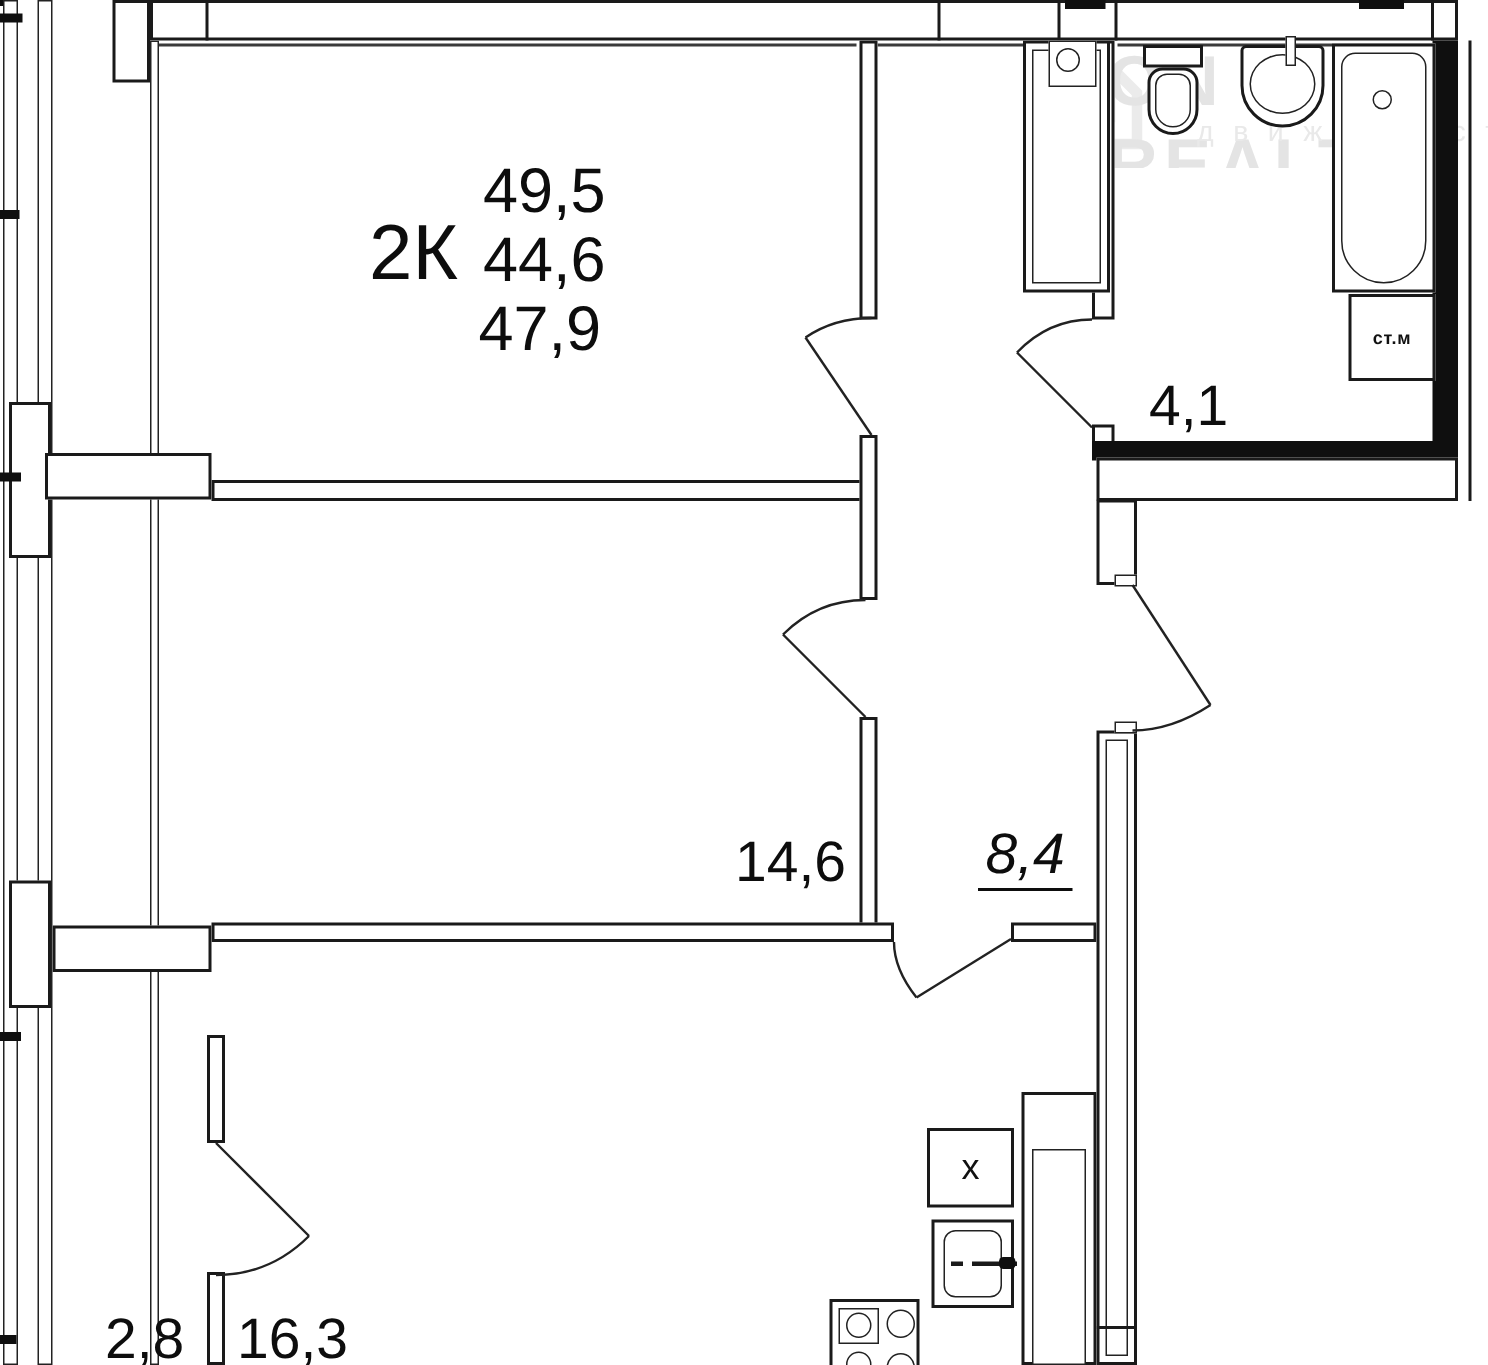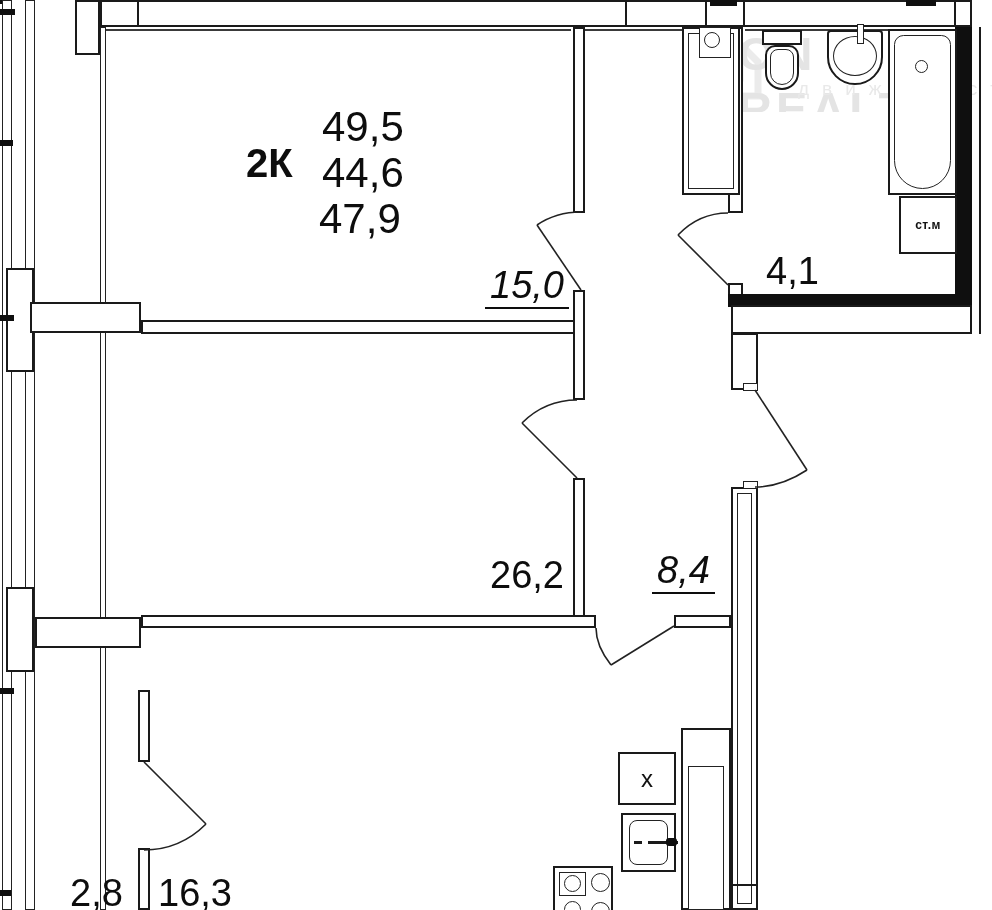--- a/index.html
+++ b/index.html
@@ -13,21 +13,21 @@
   .w1{position:absolute;box-sizing:border-box;background:#fff;border:1.5px solid #222;}
   .bk{position:absolute;background:#0f0f0f;}
   .ln{position:absolute;background:#1a1a1a;}
   .lt{position:absolute;background:#3a3a3a;}
   .round{border-radius:50%;}
   .lbl{position:absolute;white-space:nowrap;font-family:"Liberation Sans",sans-serif;color:#0d0d0d;line-height:1;}
   .big{font-size:42px;}
   .room{font-size:38px;}
   .ital{font-style:italic;}
   .und{border-bottom:2.5px solid #0d0d0d;padding:0 5px 3px 5px;}
-  .apt{font-size:40px;font-weight:bold;}
+  .apt{font-size:52px;font-weight:normal;}
   .tiny{font-size:12px;font-weight:bold;letter-spacing:0.5px;}
   .xmark{font-size:24px;}
   .wm{position:absolute;color:#e4e4e4;font-weight:bold;}
   svg.overlay{position:absolute;left:0;top:0;pointer-events:none;}
   .center{display:flex;align-items:center;justify-content:center;}
 </style>
 </head>
 <body>
 
 <div id="plan">
@@ -155,20 +155,19 @@
       <path d="M144,762 L206,824"></path>
       <path d="M144,850 Q180,850 206,824"></path>
     </g>
   </svg>
 
   <div class="lbl apt" style="left:246px;top:143px;">2К</div>
   <div class="lbl big" style="left:322px;top:106px;">49,5</div>
   <div class="lbl big" style="left:322px;top:152px;">44,6</div>
   <div class="lbl big" style="left:319px;top:198px;">47,9</div>
 
-  <div class="lbl room ital und" style="left:485px;top:266px;">15,0</div>
   <div class="lbl room" style="left:766px;top:252px;">4,1</div>
-  <div class="lbl room" style="left:490px;top:556px;">26,2</div>
+  <div class="lbl room" style="left:490px;top:556px;">14,6</div>
   <div class="lbl room ital und" style="left:652px;top:551px;">8,4</div>
   <div class="lbl room" style="left:70px;top:874px;">2,8</div>
   <div class="lbl room" style="left:158px;top:874px;">16,3</div>
 
 </div>
 
 </body></html>

